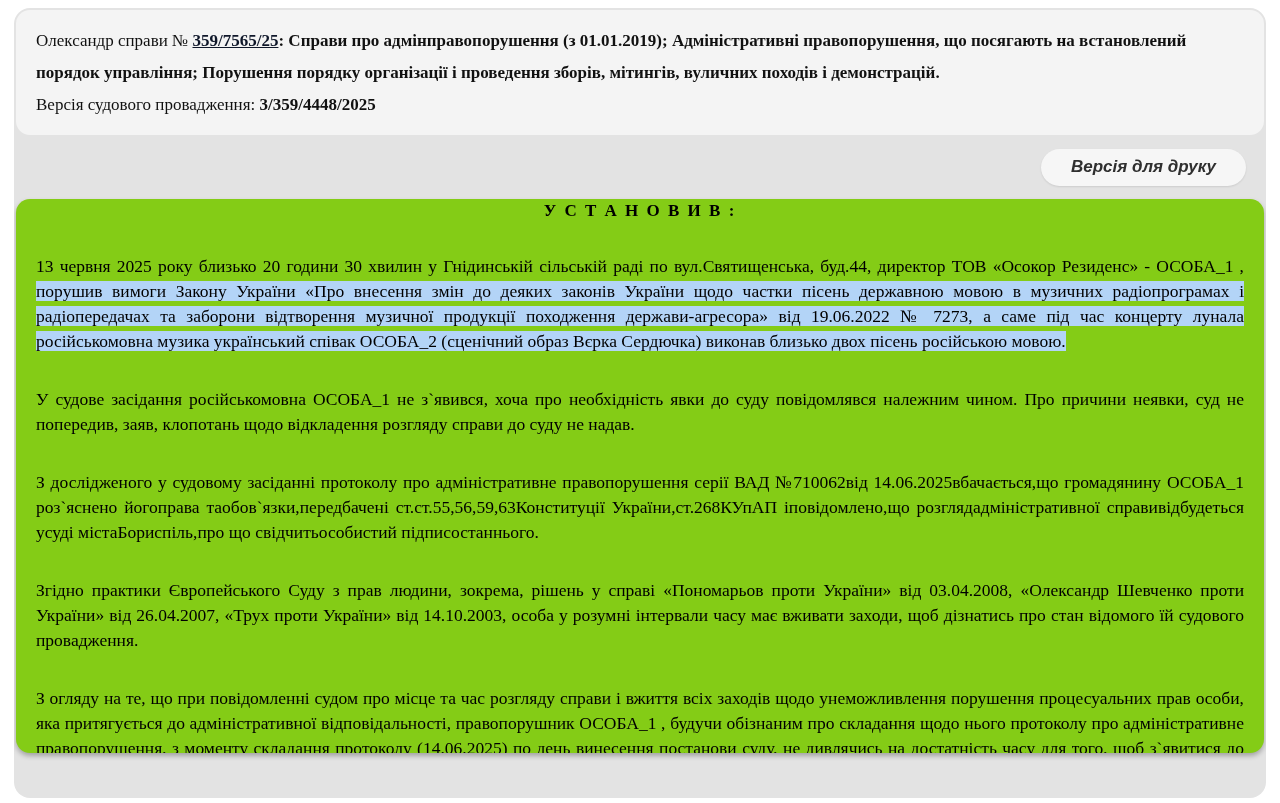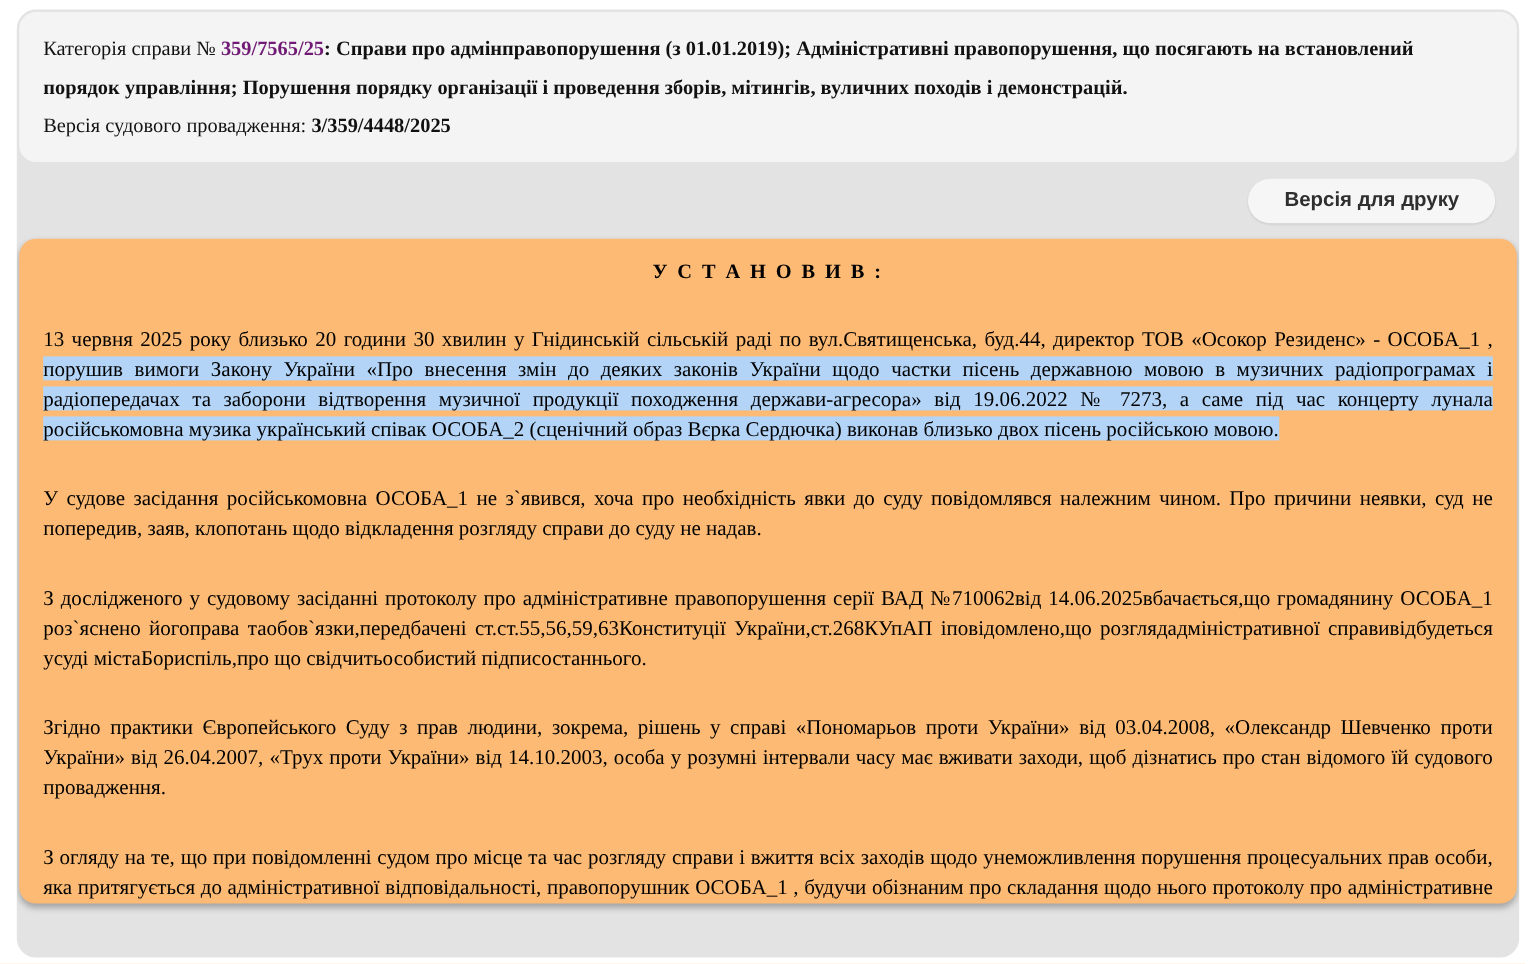--- a/index.html
+++ b/index.html
@@ -20,22 +20,23 @@
     margin: 2px 2px 0 2px;
     background: #f4f4f4;
     border-radius: 14px;
     padding: 15px 20px 14px 20px;
     font-size: 17px;
     line-height: 32px;
     color: #111;
   }
   .header-card .cat-label { font-weight: normal; }
   .case-link {
-    color: #701a75;
+    color: #0f172a;
     font-weight: bold;
+    text-decoration: underline;
     cursor: pointer;
   }
   .bold { font-weight: bold; }
   .toolbar {
     height: 64px;
     display: flex;
     align-items: center;
     justify-content: flex-end;
     padding-right: 20px;
   }
@@ -44,27 +45,28 @@
     font-size: 17px;
     font-weight: bold;
     color: #2f2f2f;
     background: #f6f6f6;
     border: none;
     border-radius: 19px;
     height: 37px;
     padding: 0 30px;
     box-shadow: 0 1px 2px rgba(0,0,0,0.10);
     cursor: pointer;
+    font-style: italic;
   }
   .doc-card {
     margin: 0 2px;
-    background: #fdba74;
+    background: #84cc16;
     border-radius: 14px;
     height: 554px;
-    padding: 18px 20px 0 20px;
+    padding: 2px 20px 0 20px;
     overflow: hidden;
     box-shadow: 0 3px 5px rgba(0,0,0,0.28);
     color: #000;
   }
   .doc-heading {
     text-align: center;
     font-weight: bold;
     font-size: 17px;
     letter-spacing: 2px;
     margin-bottom: 18px;
@@ -81,21 +83,21 @@
     color: inherit;
   }
 </style>
 </head>
 <body>
 
 <div class="shell">
 
   <div class="header-card">
     <div>
-      <span class="cat-label">Категорія справи № </span><a class="case-link">359/7565/25</a><span class="bold">: Справи про адмінправопорушення (з 01.01.2019); Адміністративні правопорушення, що посягають на встановлений порядок управління; Порушення порядку організації і проведення зборів, мітингів, вуличних походів і демонстрацій.</span>
+      <span class="cat-label">Олександр справи № </span><a class="case-link">359/7565/25</a><span class="bold">: Справи про адмінправопорушення (з 01.01.2019); Адміністративні правопорушення, що посягають на встановлений порядок управління; Порушення порядку організації і проведення зборів, мітингів, вуличних походів і демонстрацій.</span>
     </div>
     <div>
       <span>Версія судового провадження: </span><span class="bold">3/359/4448/2025</span>
     </div>
   </div>
 
   <div class="toolbar">
     <button class="print-btn">Версія для друку</button>
   </div>
 

